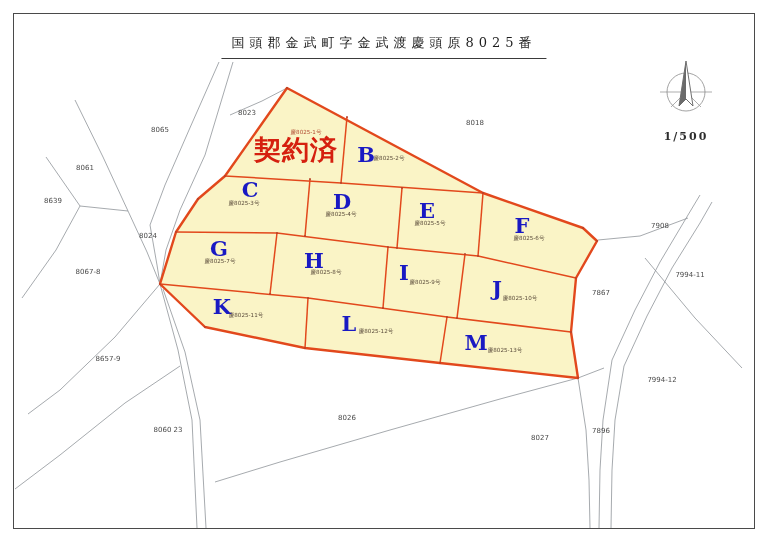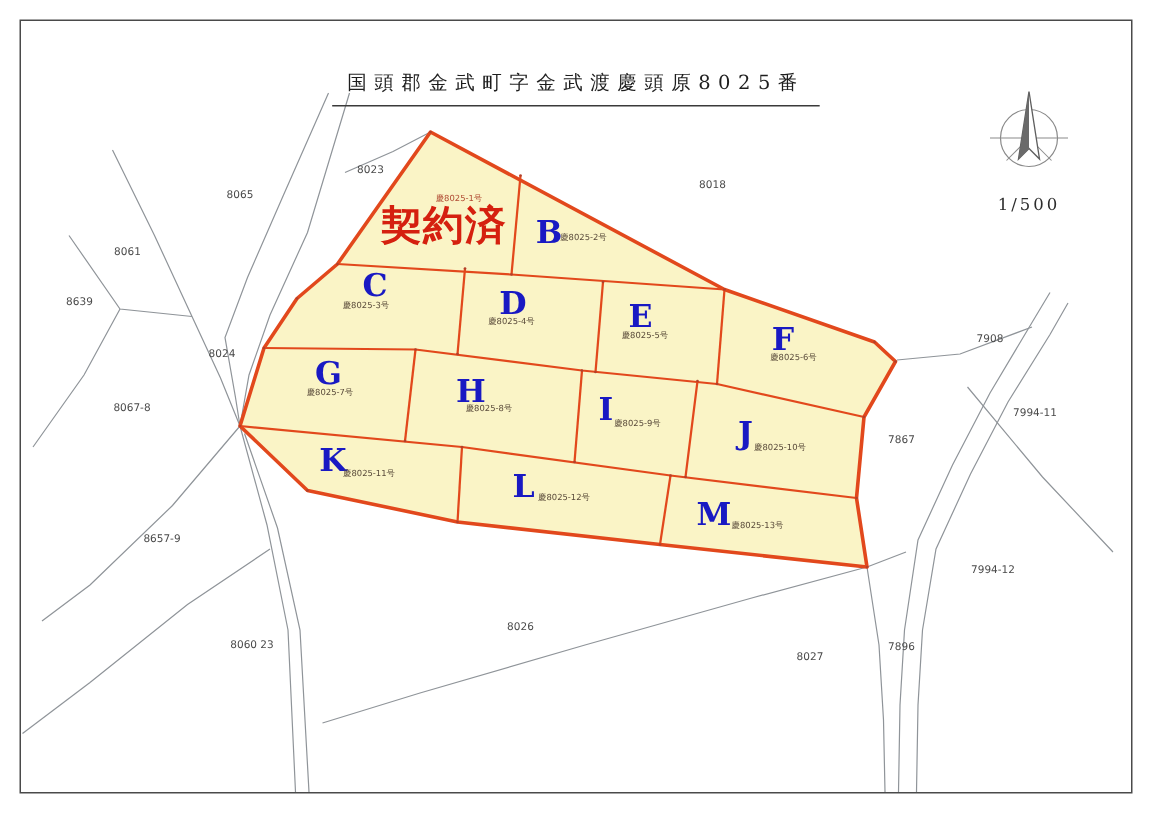--- a/index.html
+++ b/index.html
@@ -2,25 +2,25 @@
 <html><head>
 <meta charset="utf-8">
 <style>
   html,body{margin:0;padding:0;background:#fff;}
   .sheet{position:relative;width:768px;height:542px;background:#ffffff;overflow:hidden;
          font-family:"DejaVu Sans","Liberation Sans",sans-serif;}
   .frame{position:absolute;left:13px;top:13px;width:740px;height:514px;border:1px solid #4a4a4a;}
   .title{position:absolute;top:34px;left:50%;transform:translateX(-50%);
          font-family:"DejaVu Serif","Liberation Serif",serif;
          font-size:13px;letter-spacing:5px;color:#1d1d1d;white-space:nowrap;
-         border-bottom:1px solid #3a3a3a;padding:0 10px 6px 10px;margin-top:12px;}
+         border-bottom:1px solid #3a3a3a;padding:0 10px 6px 10px;}
   #map-svg{position:absolute;left:0;top:0;}
   .compass{position:absolute;left:656px;top:58px;width:60px;text-align:center;}
   .scale{margin-top:2px;font-family:"DejaVu Serif","Liberation Serif",serif;
-         font-size:11px;letter-spacing:2px;color:#2d2d2d;}
+         font-size:11px;letter-spacing:2px;color:#2d2d2d;font-weight:bold;}
 </style>
 </head>
 <body>
 
 <div class="sheet">
   <div class="frame"></div>
 
   <svg id="map-svg" width="768" height="542" viewBox="0 0 768 542">
       <polyline points="233,62 205,155 180,210 166,250 160,284" fill="none" stroke="#8F9499" stroke-width="0.8"></polyline>
       <polyline points="219,62 189,130 165,185 150,225 157,265 160,284" fill="none" stroke="#8F9499" stroke-width="0.8"></polyline>

